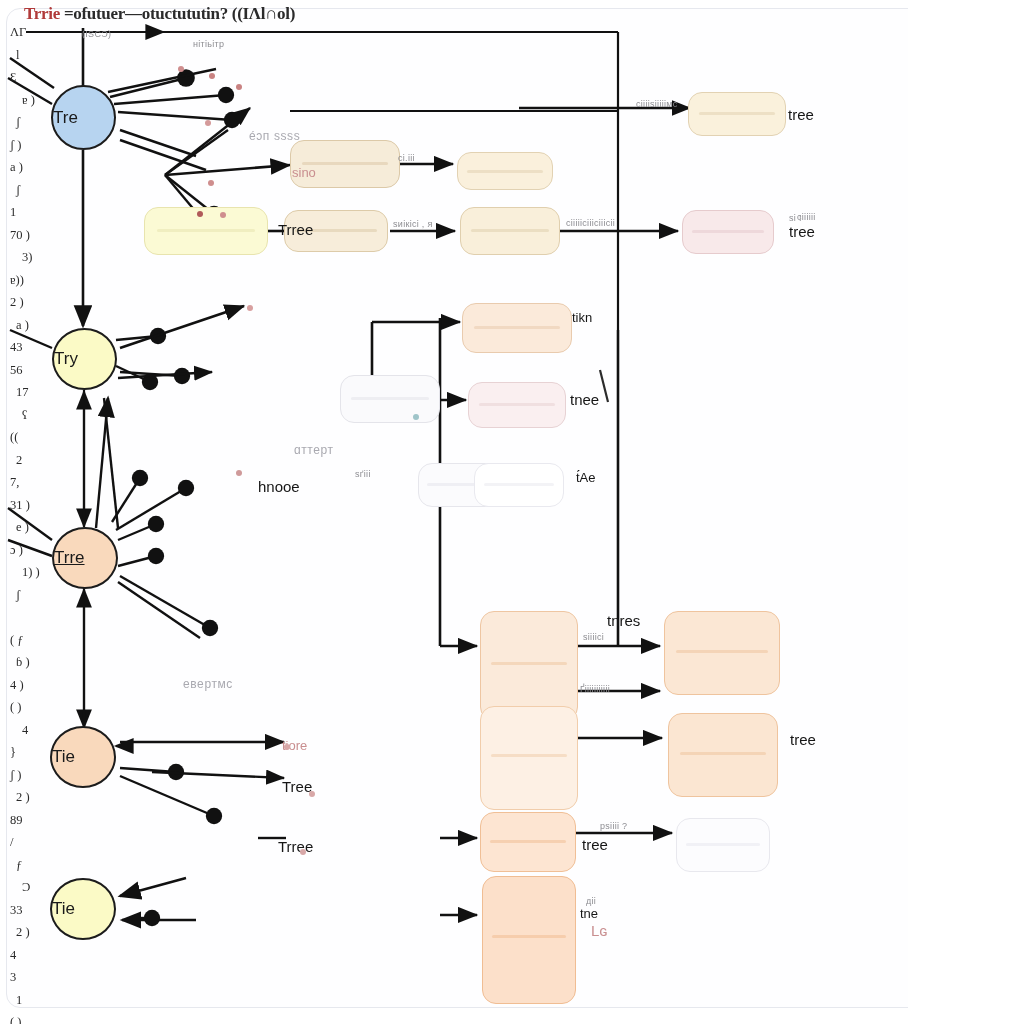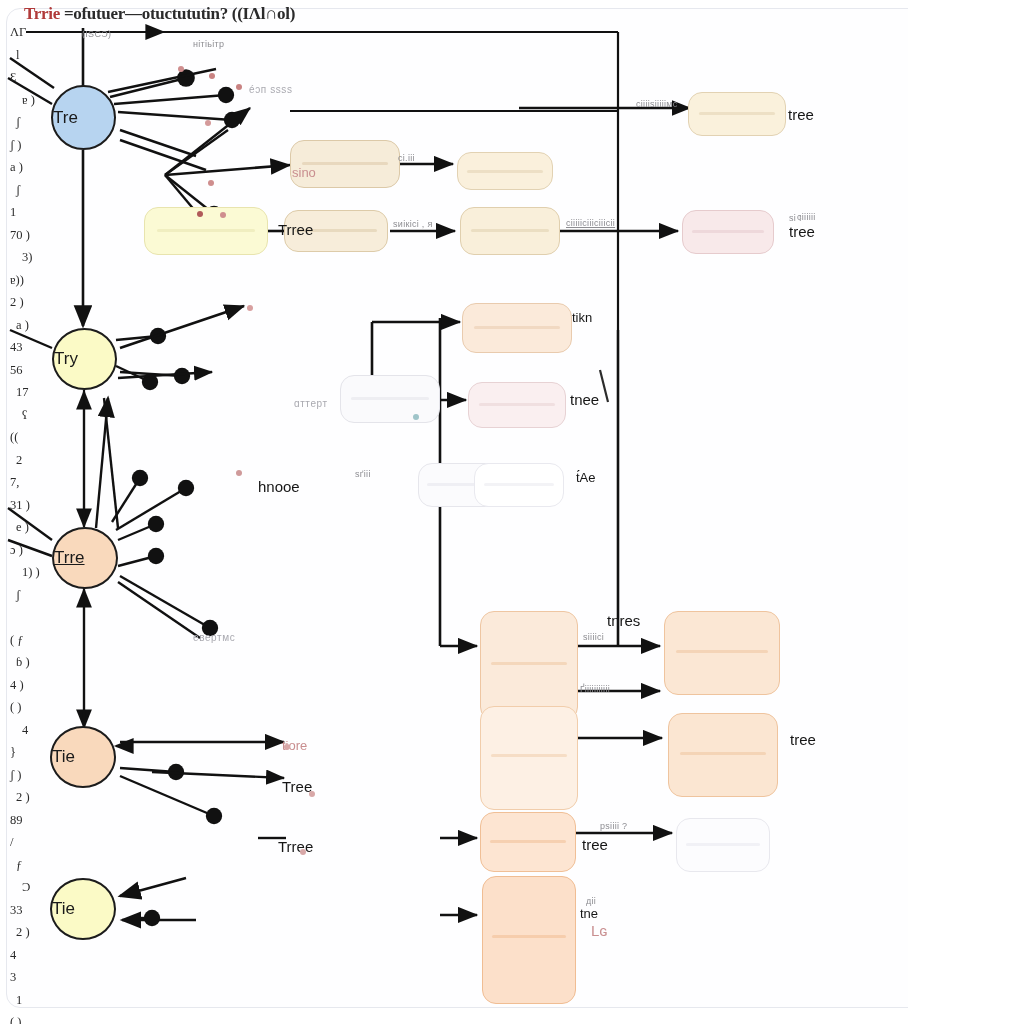--- a/index.html
+++ b/index.html
@@ -70,21 +70,21 @@
     position:absolute;
     font-family:"Liberation Sans", sans-serif;
     font-size:15px;
     color:#161616;
     white-space:nowrap;
     z-index:7;
   }
   .lbl.sm{font-size:13px;}
   .lbl.faint{color:#8d8d92;font-size:9px;letter-spacing:.3px;}
   .lbl.rose{color:#c98f90;}
-  .lbl.tiny{font-size:10px;color:#a9a9b0;letter-spacing:.6px;}
+  .lbl.tiny{font-size:12px;color:#a9a9b0;letter-spacing:.6px;margin-top:45px;}
 </style>
 </head>
 <body>
 
 <div id="canvas">
 
   <div class="frame"></div>
 
   <svg class="svglayer" viewBox="0 0 1024 1024">
     <defs>
@@ -324,28 +324,28 @@
       <div class="lbl" style="left: 582px; top: 836px;">tree</div>
       <div class="lbl sm" style="left: 580px; top: 906px;">tne</div>
       <div class="lbl" style="left: 278px; top: 221px;">Trree</div>
       <div class="lbl" style="left: 282px; top: 778px;">Tree</div>
       <div class="lbl" style="left: 278px; top: 838px;">Trree</div>
       <div class="lbl" style="left: 258px; top: 478px;">hnooe</div>
       <div class="lbl sm rose" style="left: 292px; top: 165px;">sino</div>
       <div class="lbl sm rose" style="left: 282px; top: 738px;">tiore</div>
       <div class="lbl tiny" style="left: 249px; top: 84px;">éɔп ѕѕѕѕ</div>
       <div class="lbl tiny" style="left: 294px; top: 398px;">ɑттерт</div>
-      <div class="lbl tiny rose" style="left: 193px; top: 632px;">евертмс</div>
+      <div class="lbl tiny rose" style="left: 183px; top: 632px;">евертмс</div>
     </div>
   <div id="edgelabels">
       <div class="lbl faint" style="left: 193px; top: 39px;">нітіьітр</div>
       <div class="lbl faint" style="left: 82px; top: 29px;">(ІЅСƆ)</div>
       <div class="lbl faint" style="left: 398px; top: 153px;">сі.ііі</div>
       <div class="lbl faint" style="left: 393px; top: 219px;">ѕиікісі , я</div>
-      <div class="lbl faint" style="left: 566px; top: 218px; text-decoration: underline;">сііііісііісііісіі</div>
+      <div class="lbl faint" style="left: 566px; top: 218px;">сііііісііісііісіі</div>
       <div class="lbl faint" style="left: 636px; top: 99px;">сііііѕііііімс</div>
       <div class="lbl faint" style="left: 797px; top: 212px;">сіііііі</div>
       <div class="lbl faint" style="left: 355px; top: 469px;">ѕґііі</div>
       <div class="lbl faint" style="left: 583px; top: 632px;">ѕіііісі</div>
       <div class="lbl faint" style="left: 580px; top: 684px;">Ґііііііііііі</div>
       <div class="lbl faint" style="left: 600px; top: 821px;">рѕіііі ?</div>
       <div class="lbl faint" style="left: 586px; top: 896px;">діі</div>
       <div class="lbl faint" style="left: 789px; top: 213px;">ѕі !</div>
       <div class="lbl rose" style="left: 591px; top: 922px;">Lɢ</div>
     </div>

